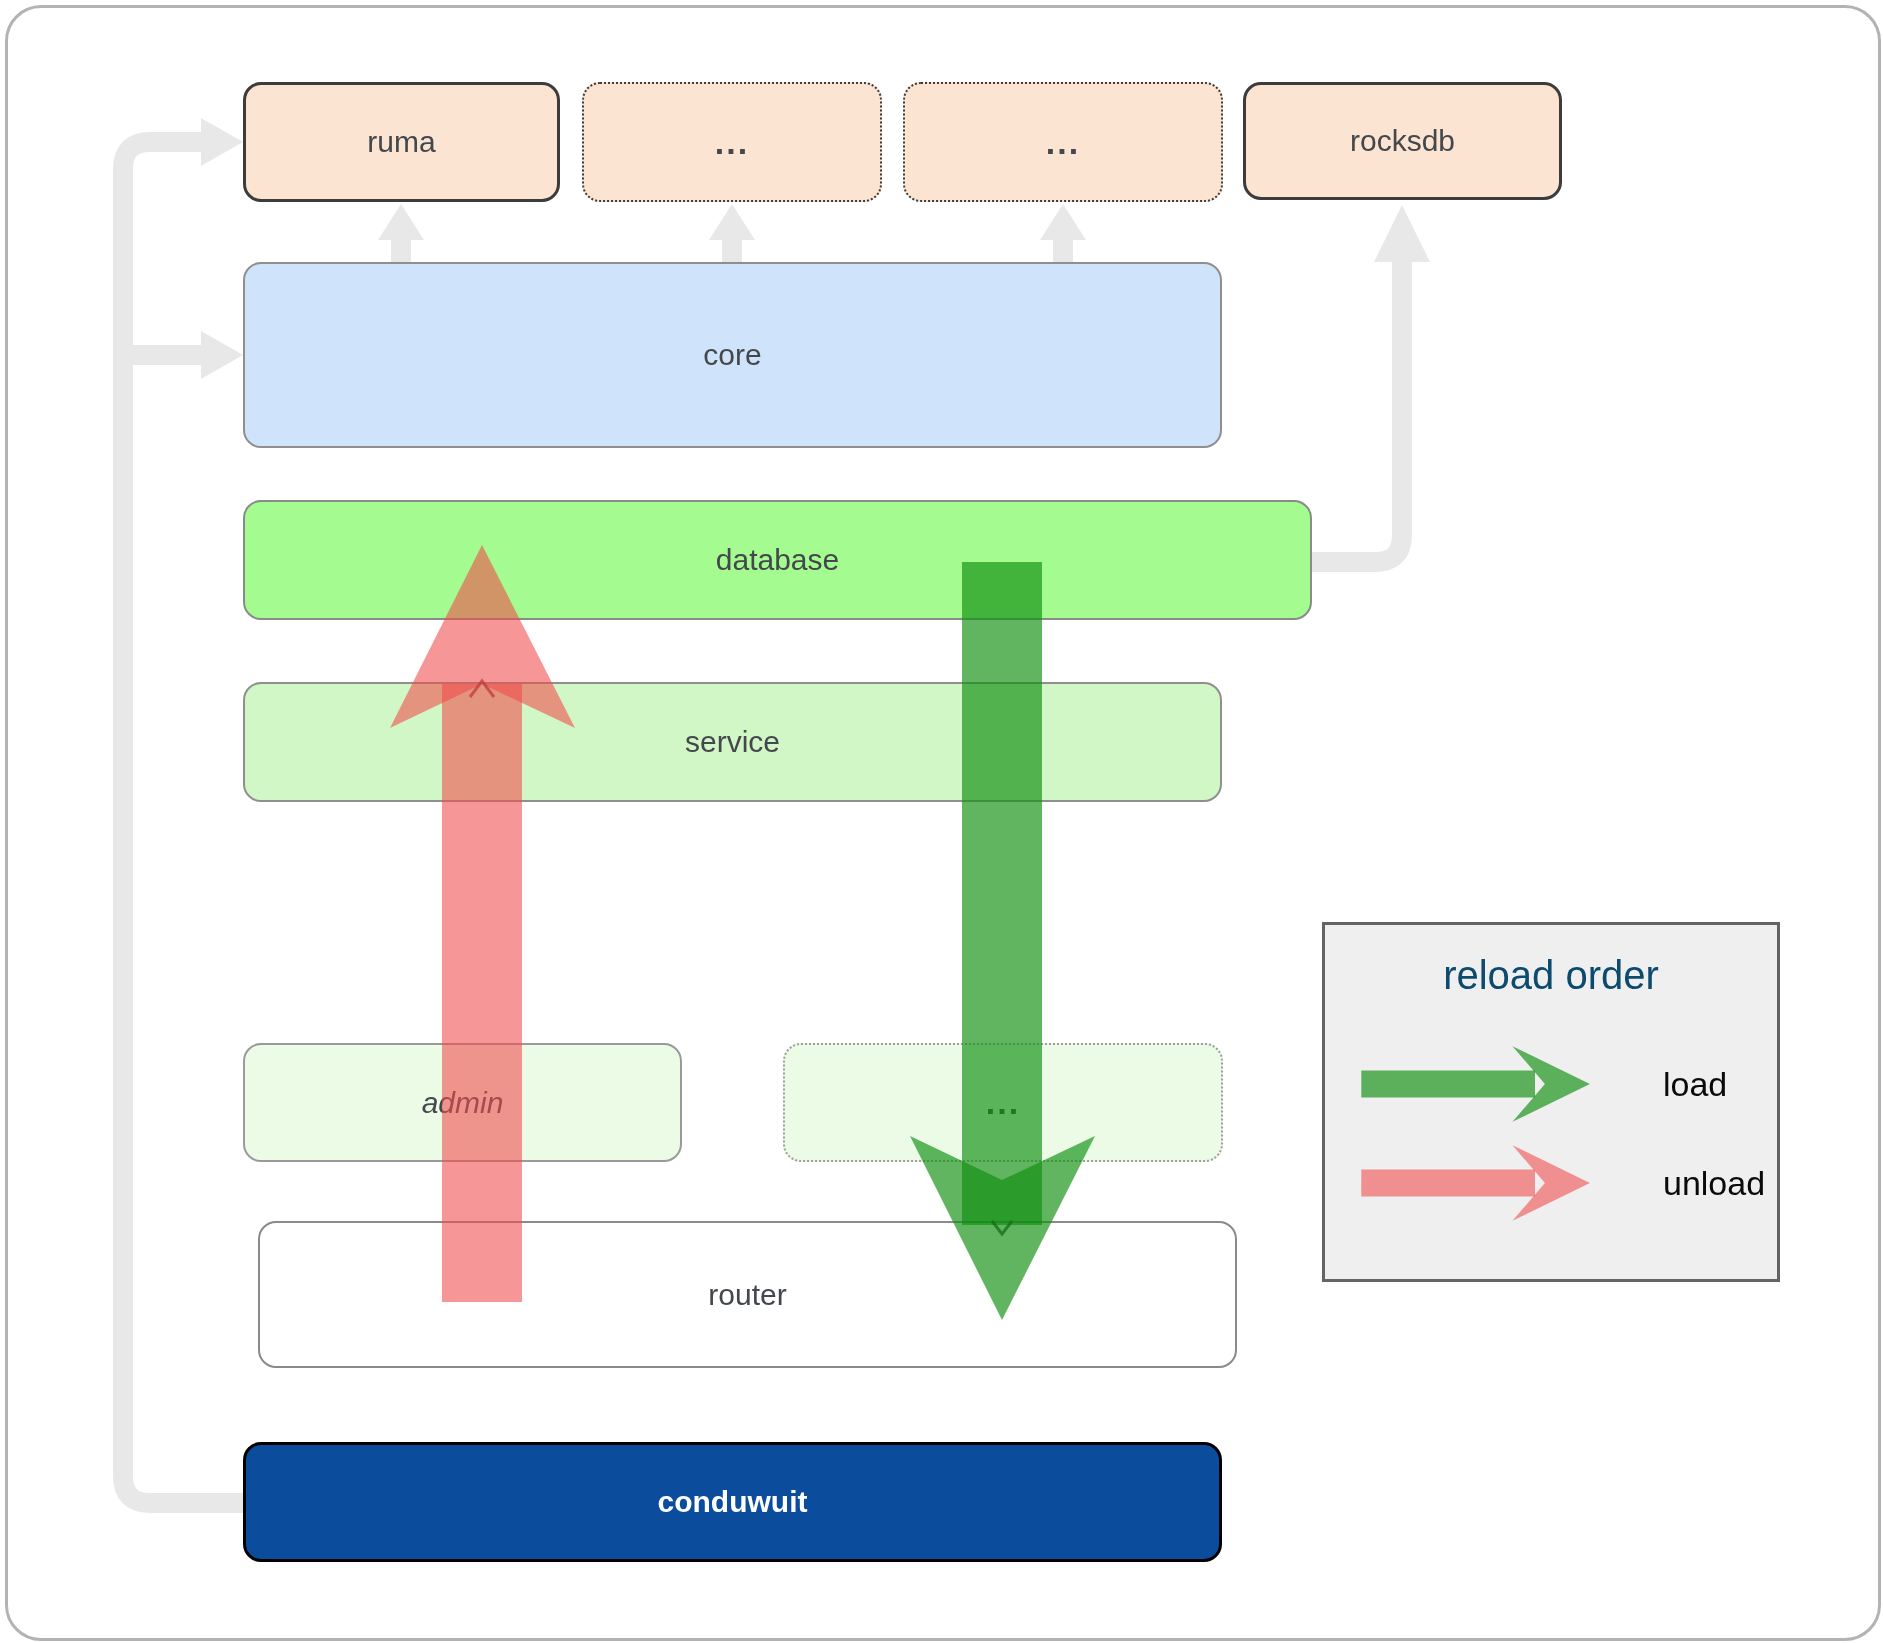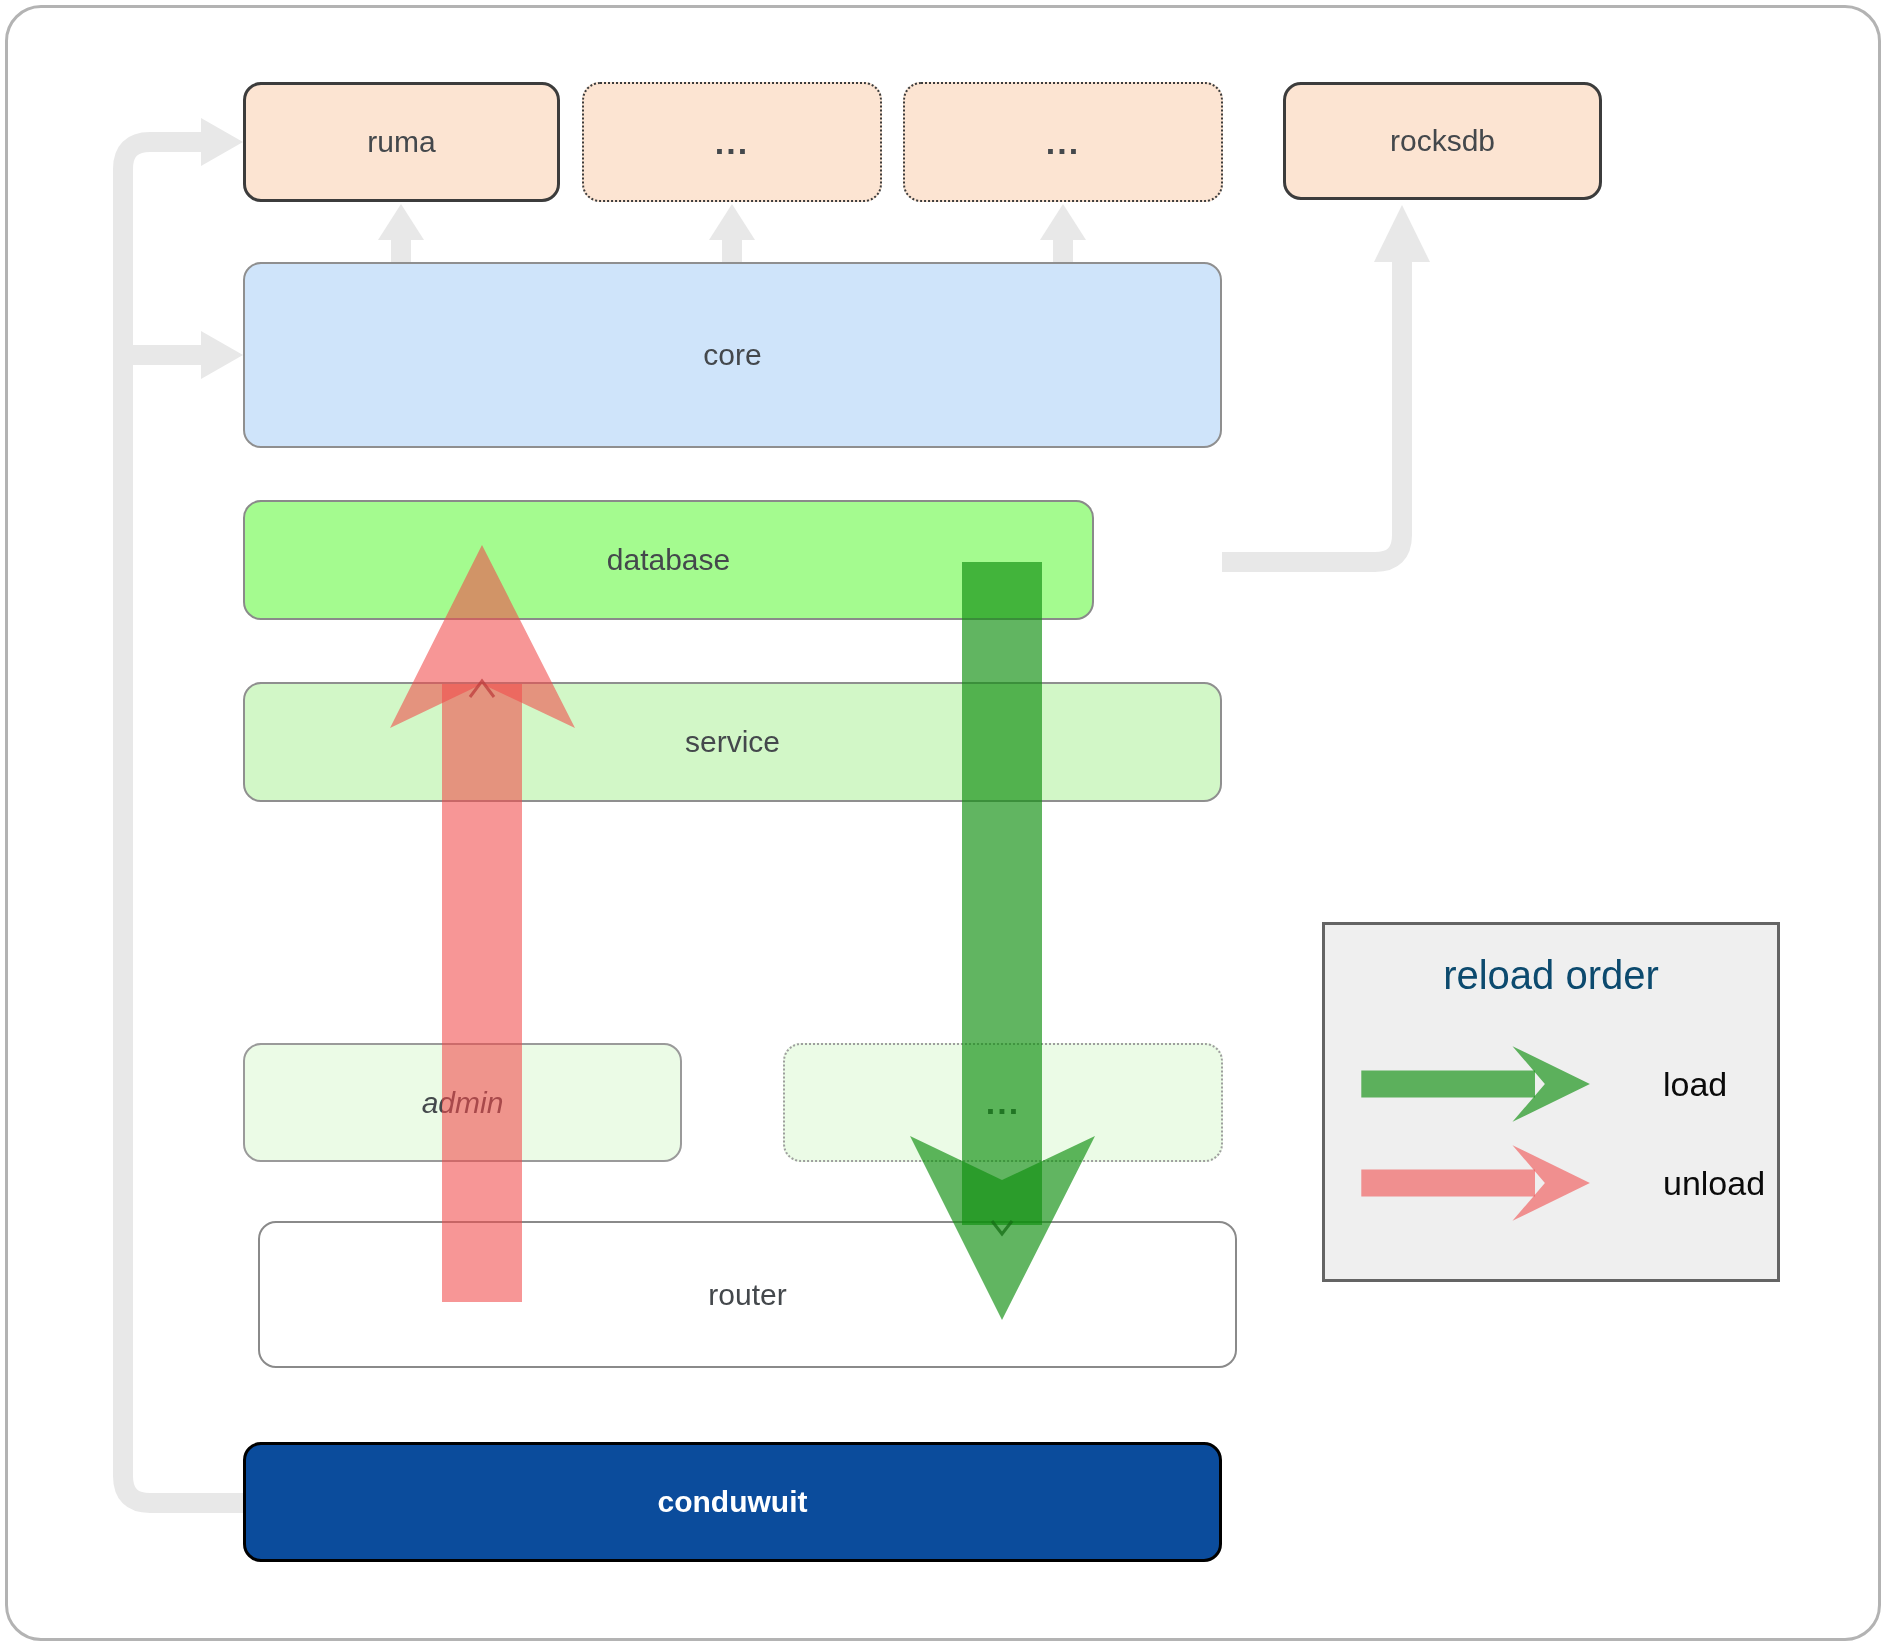--- a/index.html
+++ b/index.html
@@ -6,24 +6,24 @@
   .canvas{position:relative;width:1883px;height:1643px;background:#fff;overflow:hidden;}
   .frame{position:absolute;left:5px;top:5px;width:1870px;height:1630px;border:3px solid #b3b3b3;border-radius:36px;}
   svg.layer{position:absolute;left:0;top:0;pointer-events:none;}
   .box{position:absolute;border-radius:18px;display:flex;align-items:center;justify-content:center;
        font-size:30px;color:#44484c;box-sizing:border-box;}
   .dots{font-weight:700;font-size:34px;letter-spacing:2px;}
   
   .ruma     {left:243px;top:82px;width:317px;height:120px;background:var(--peach-fill);border:3px solid #3c3c3c;text-align:right;}
   .ext1     {left:582px;top:82px;width:300px;height:120px;background:var(--peach-fill);border:2px dotted #3c3c3c;}
   .ext2     {left:903px;top:82px;width:320px;height:120px;background:var(--peach-fill);border:2px dotted #3c3c3c;}
-  .rocksdb  {left:1283px;top:82px;width:319px;height:118px;background:var(--peach-fill);border:3px solid #3c3c3c;}
+  .rocksdb  {left:1243px;top:82px;width:319px;height:118px;background:var(--peach-fill);border:3px solid #3c3c3c;}
   
   .core     {left:243px;top:262px;width:979px;height:186px;background:var(--core-fill);border:2px solid #8f8f8f;}
-  .database {left:243px;top:500px;width:851px;height:120px;background:var(--database-fill);border:2px solid #8a8a8a;}
+  .database {left:243px;top:500px;width:1069px;height:120px;background:var(--database-fill);border:2px solid #8a8a8a;}
   .service  {left:243px;top:682px;width:979px;height:120px;background:var(--service-fill);border:2px solid #8f8f8f;}
   .api      {left:243px;top:862px;width:979px;height:120px;background:var(--api-fill);border:2px solid #929292;}
   .admin    {left:243px;top:1043px;width:439px;height:119px;background:var(--admin-fill);border:2px solid #9a9a9a;font-style:italic;}
   .ext3     {left:783px;top:1043px;width:440px;height:119px;background:var(--admin-fill);border:2px dotted #9e9e9e;}
   .router   {left:258px;top:1221px;width:979px;height:147px;background:var(--router-fill);border:2px solid #8a8a8a;}
   .conduwuit{left:243px;top:1442px;width:979px;height:120px;background:var(--conduwuit-fill);border:3px solid #000;
              color:#fff;font-weight:600;}
   
   .legend{position:absolute;left:1322px;top:922px;width:458px;height:360px;background:#efefef;
           border:3px solid #646464;box-sizing:border-box;}

